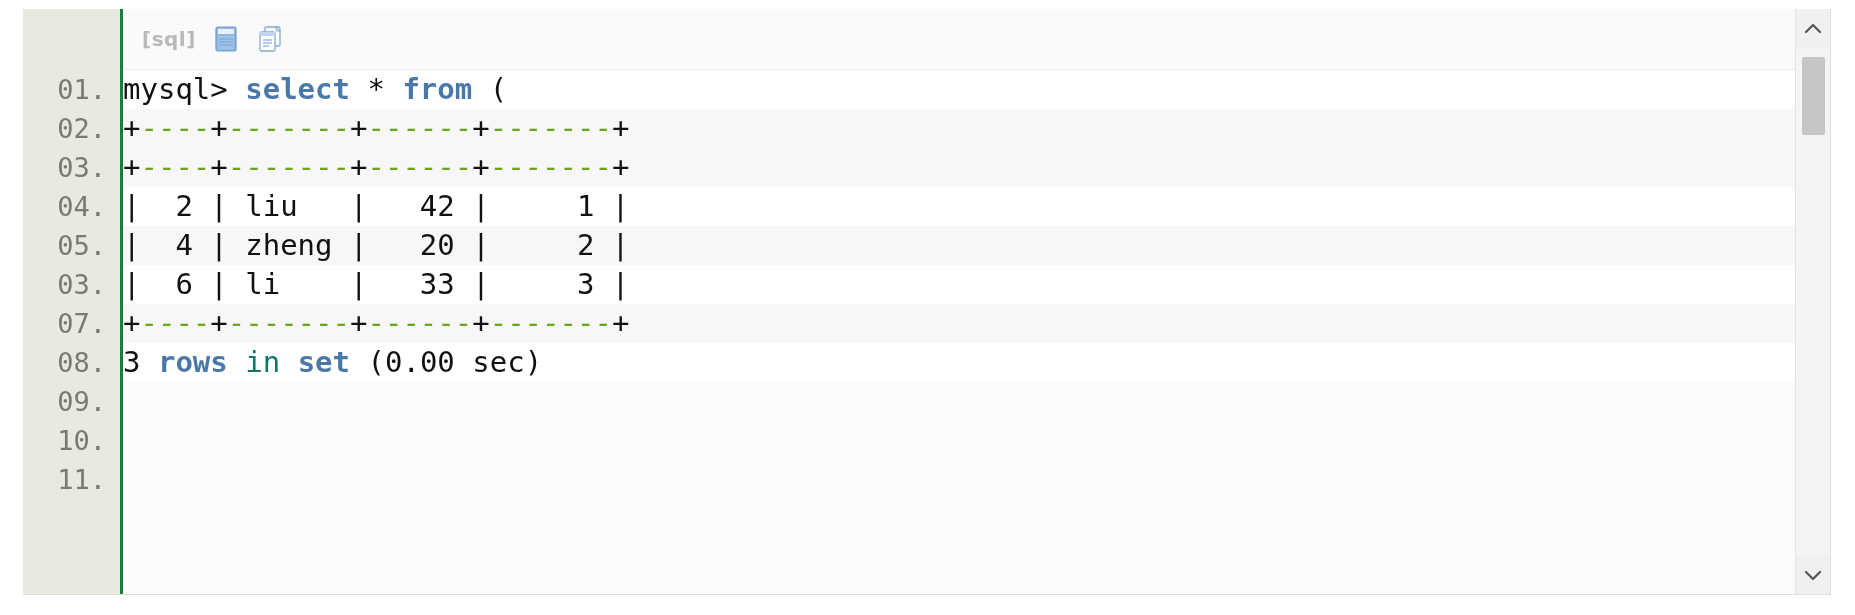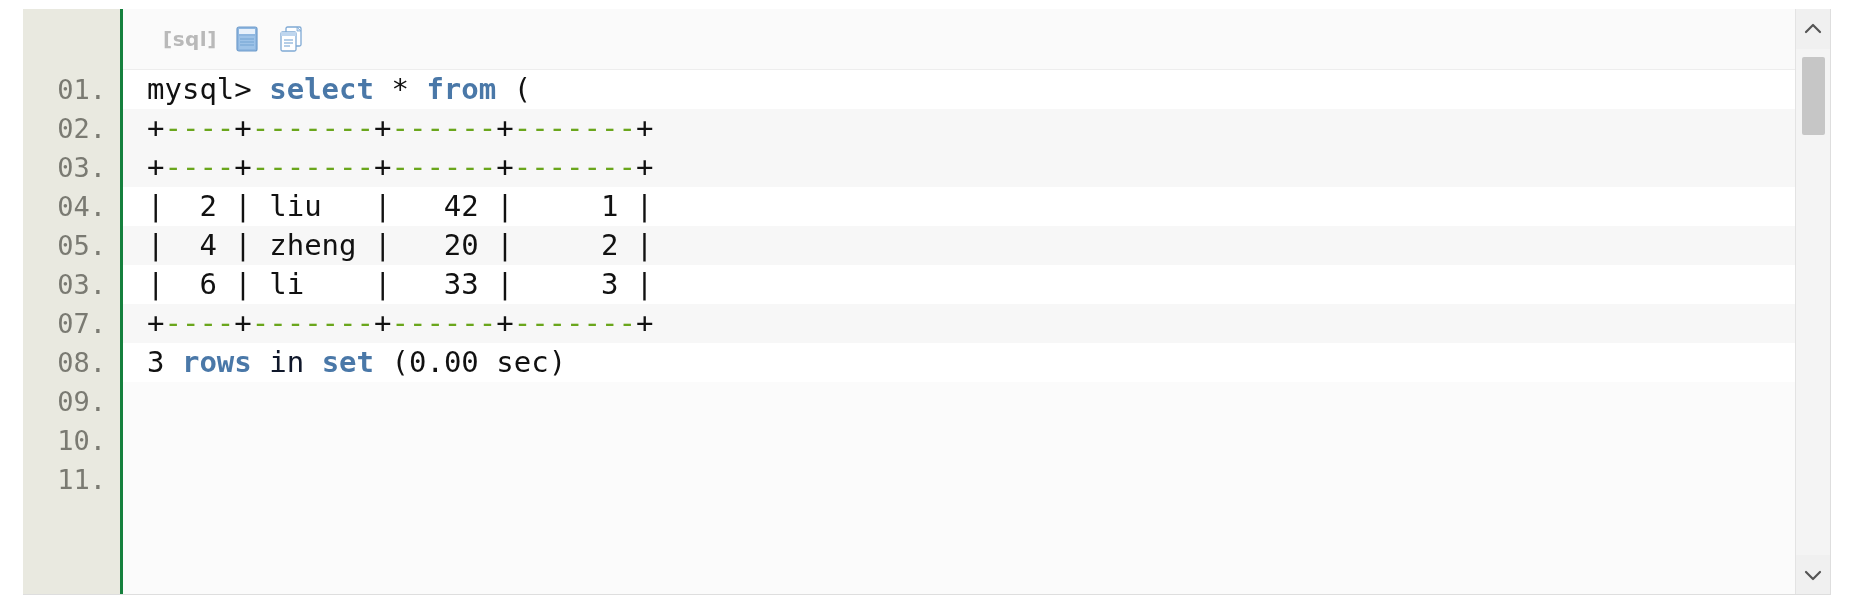--- a/index.html
+++ b/index.html
@@ -61,21 +61,21 @@
     background: #fbfbfb;
     overflow: hidden;
   }
 
   .toolbar {
     height: 61px;
     background: #fafafa;
     border-bottom: 1px solid #ededed;
     display: flex;
     align-items: center;
-    padding-left: 40px;
+    padding-left: 19px;
     gap: 16px;
   }
   .tb-lang {
     font-family: "DejaVu Sans", sans-serif;
     font-weight: bold;
     font-size: 20px;
     color: #b9b9b9;
     letter-spacing: 0.5px;
     user-select: none;
   }
@@ -87,32 +87,31 @@
   }
 
   
   .code-area {
     position: relative;
     background: #ffffff;
   }
   .line {
     height: 39px;
     line-height: 39px;
-    padding-left: 24px;
     font-family: "DejaVu Sans Mono", monospace;
     font-size: 29px;
     color: #111111;
     white-space: pre;
     background: #ffffff;
     overflow: hidden;
   }
   .line.alt { background: #f7f7f7; }
 
   .kw   { color: #4a78a8; font-weight: bold; }
-  .gry  { color: #0f172a; }
+  .gry  { color: #0f766e; }
   .dash { color: #6aa61c; }
   .plain{ color: #111111; }
 
   
   .scrollbar {
     position: absolute;
     right: 0; top: 0;
     width: 35px;
     height: 586px;
     background: #f0f0f0;

